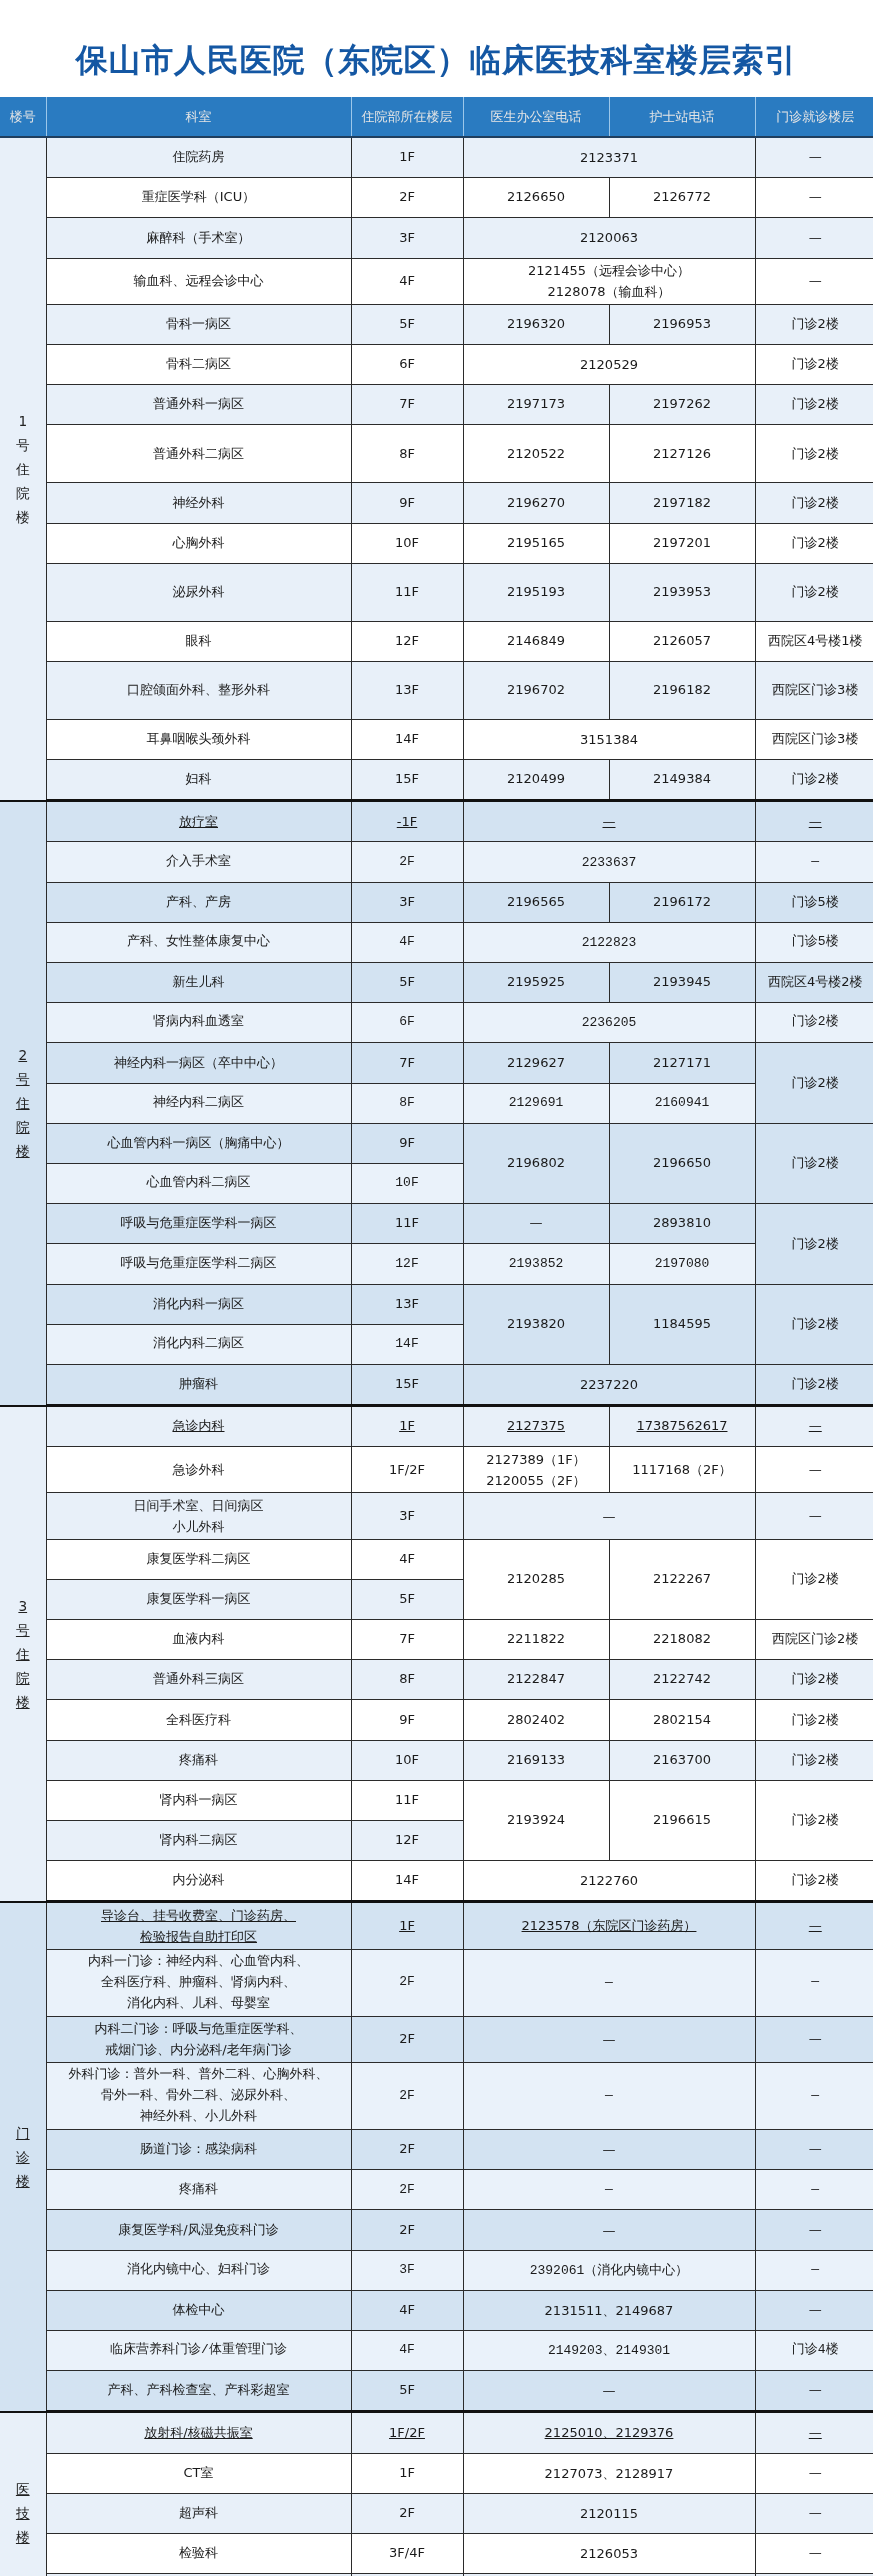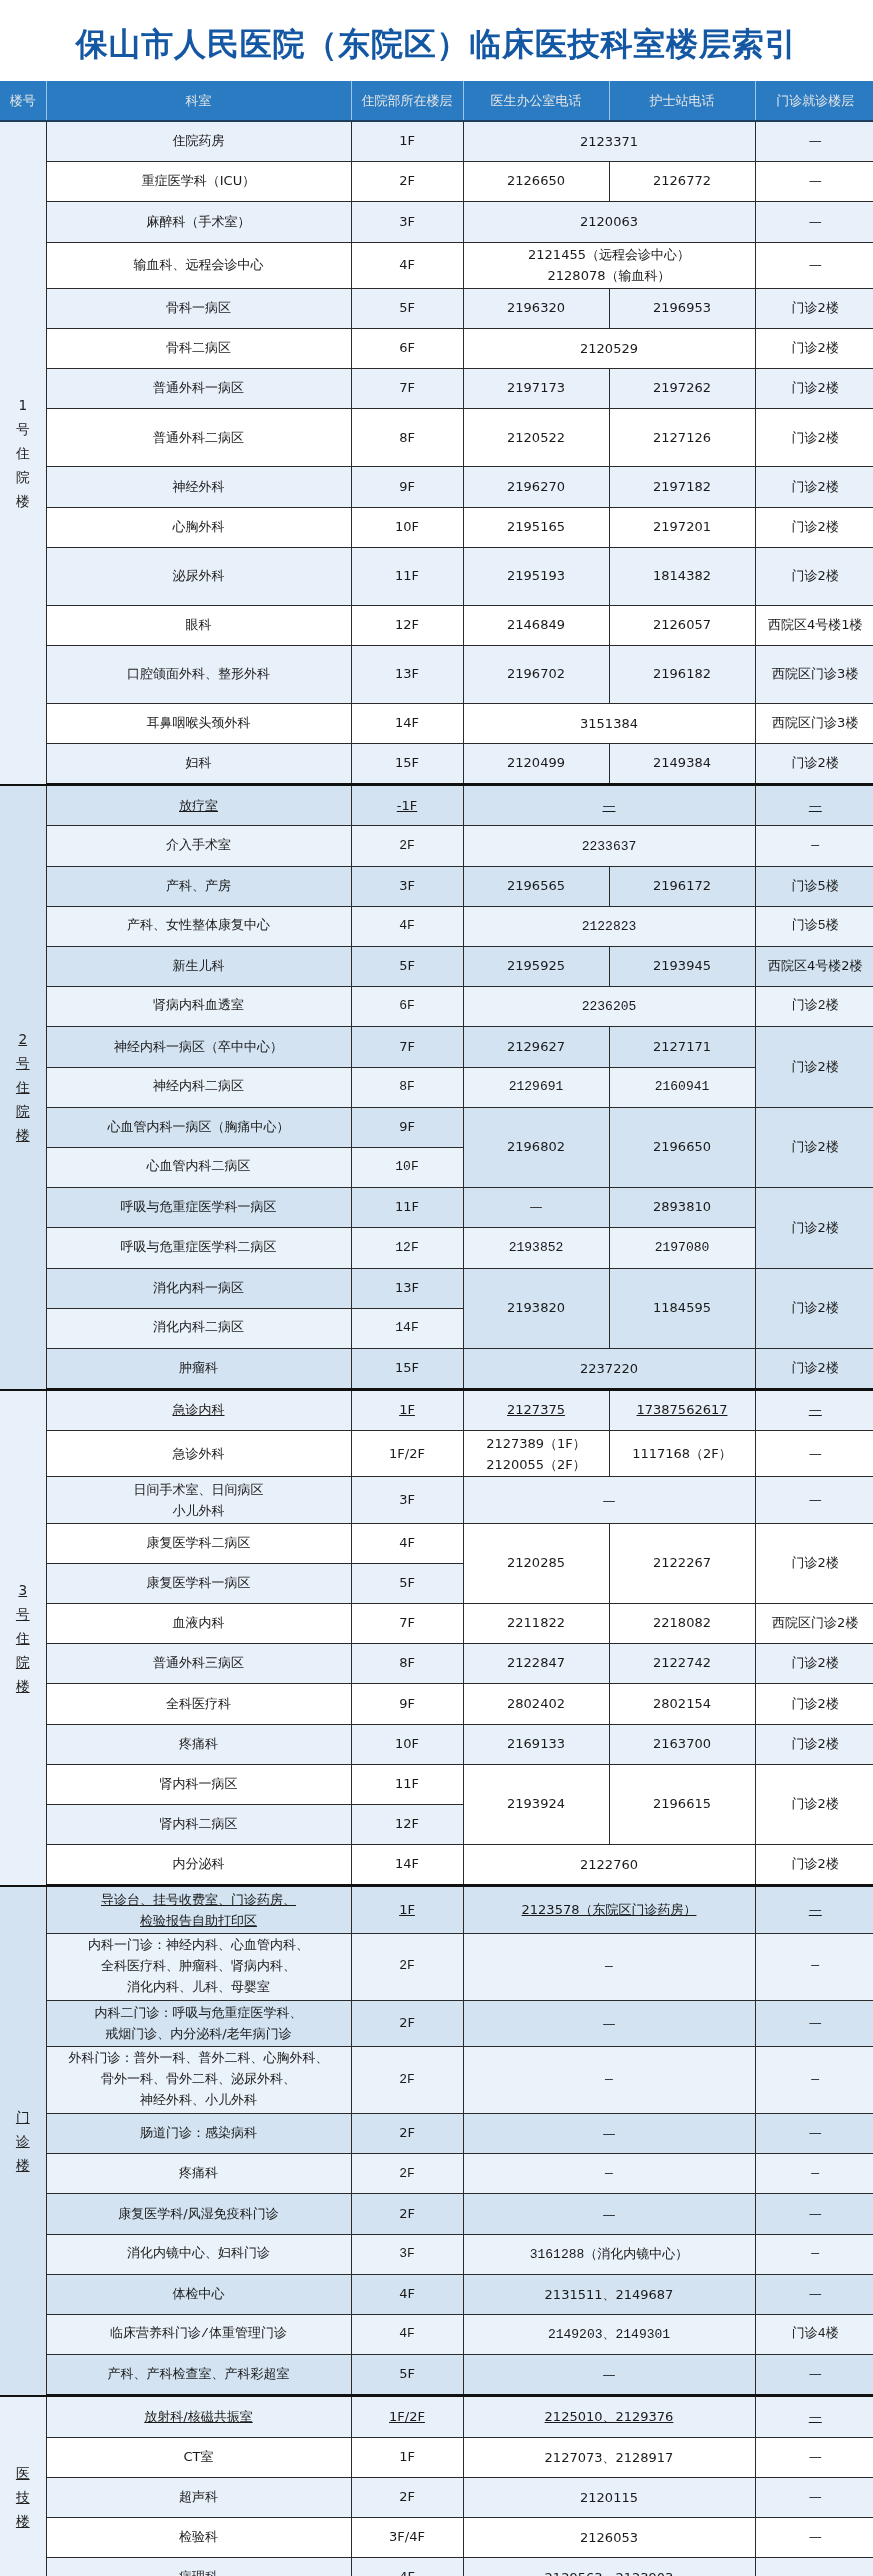--- a/index.html
+++ b/index.html
@@ -1,20 +1,20 @@
 <!DOCTYPE html>
 <html style="font-size:13px"><head>
   <meta charset="utf-8">
   <style>
     html, body { margin: 0; padding: 0; background: #ffffff; }
     body { width: 873px; height: 2576px; overflow: hidden; font-family: "DejaVu Sans", "Liberation Sans", sans-serif; }
     .title {
       height: 77px; line-height: 81px; text-align: center;
       font-size: 32px; font-weight: bold; color: #1457a3;
-      letter-spacing: 0.8px; padding-top: 4px;
+      letter-spacing: 0.8px; padding-top: 20px;
     }
     table.index {
       width: 873px; border-collapse: collapse; table-layout: fixed;
       font-size: 13px; color: #1a1a1a;
     }
     table.index col.c-bld { width: 46px; }
     table.index col.c-dept { width: 305px; }
     table.index col.c-floor { width: 112px; }
     table.index col.c-doc { width: 146px; }
     table.index col.c-nurse { width: 146px; }
@@ -179,21 +179,21 @@
         <td>2195165</td>
         <td>2197201</td>
         <td>门诊2楼</td>
       </tr>
       <tr class="g1 alt-a" style="height: 58px;">
         <td>
           <div>泌尿外科</div>
         </td>
         <td>11F</td>
         <td>2195193</td>
-        <td>1814382</td>
+        <td>2193953</td>
         <td>门诊2楼</td>
       </tr>
       <tr class="g1 alt-b">
         <td>
           <div>眼科</div>
         </td>
         <td>12F</td>
         <td>2146849</td>
         <td>2126057</td>
         <td>西院区4号楼1楼</td>
@@ -560,21 +560,21 @@
           <div>—</div>
         </td>
         <td>—</td>
       </tr>
       <tr class="g4 alt-b">
         <td>
           <div>消化内镜中心、妇科门诊</div>
         </td>
         <td>3F</td>
         <td class="multi" colspan="2">
-          <div>3161288（消化内镜中心）</div>
+          <div>2392061（消化内镜中心）</div>
         </td>
         <td>—</td>
       </tr>
       <tr class="g4 alt-a">
         <td>
           <div>体检中心</div>
         </td>
         <td>4F</td>
         <td class="multi" colspan="2">
           <div>2131511、2149687</div>

